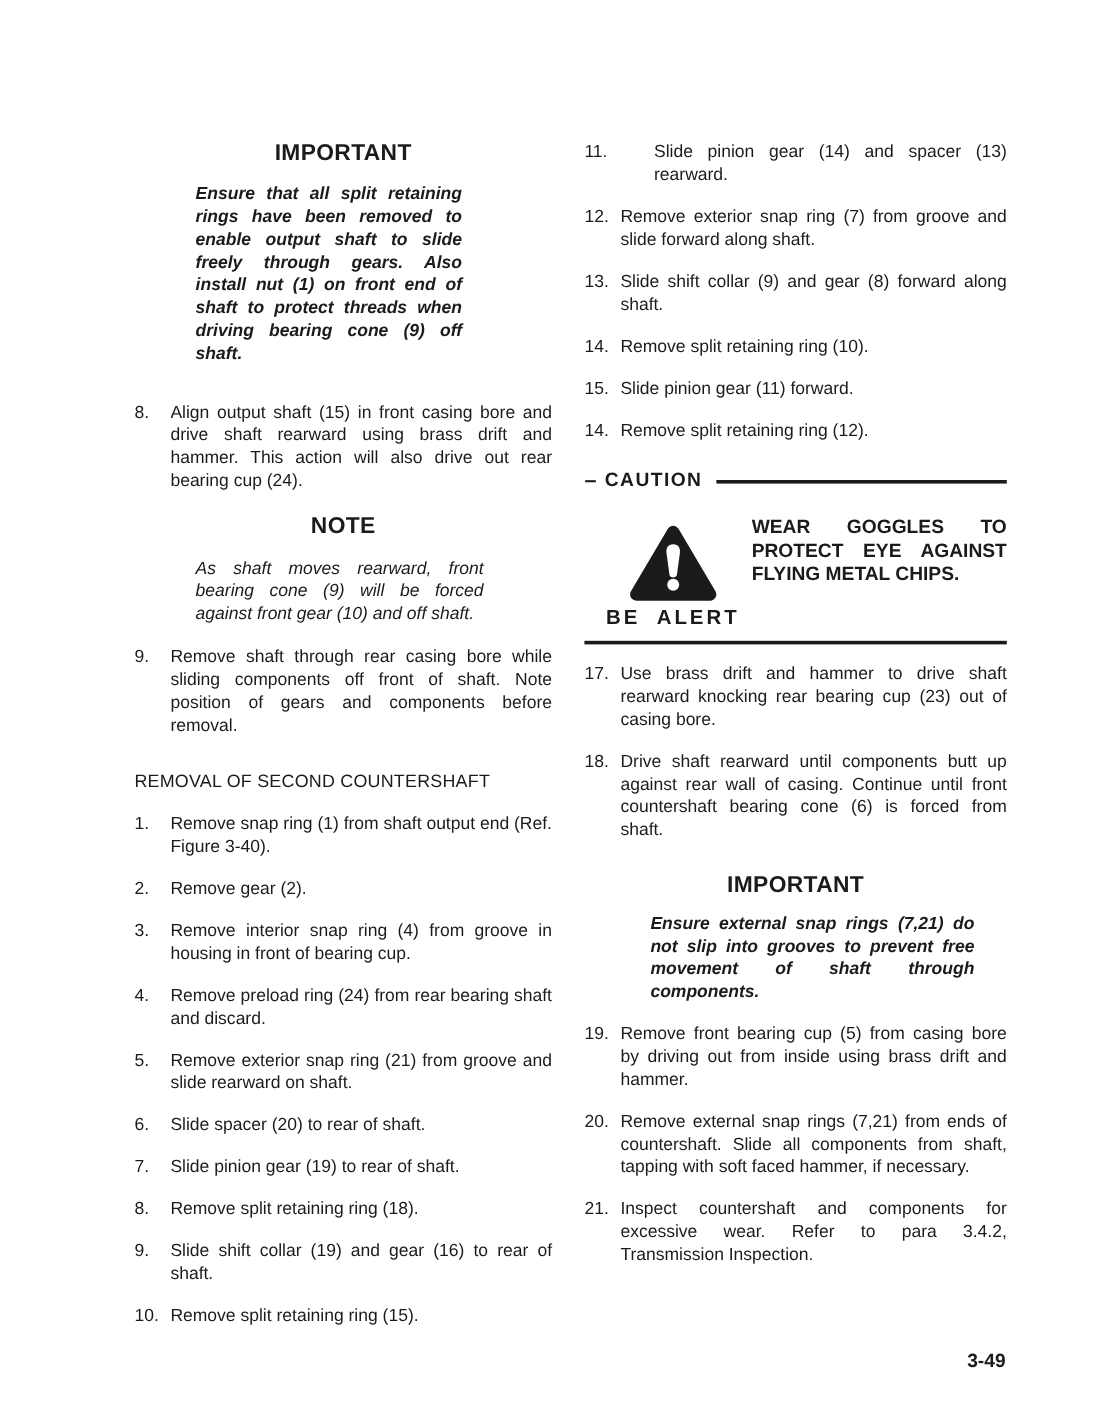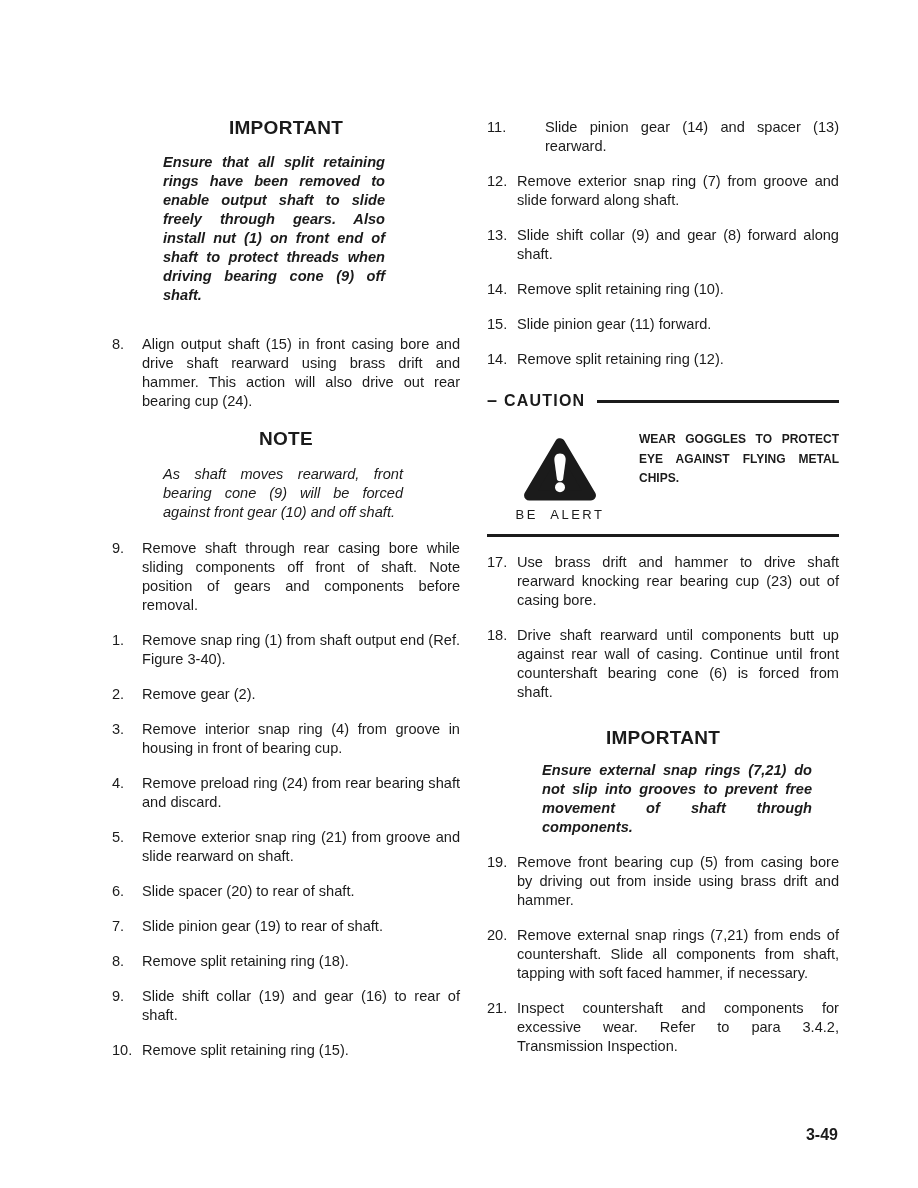--- a/index.html
+++ b/index.html
@@ -93,31 +93,31 @@
     align-items: flex-start;
   }
   .alert-wrap {
     flex: 0 0 110px;
     margin-left: 18px;
     text-align: center;
   }
   .alert-wrap svg { display: block; margin: 6px auto 0 auto; }
   .be-alert {
     margin-top: 3px;
-    font-weight: normal;
-    font-size: 13px;
+    font-weight: bold;
+    font-size: 17px;
     letter-spacing: 2.5px;
     word-spacing: 7px;
     white-space: nowrap;
   }
   .caution-text {
     flex: 1;
-    margin-left: 24px;
-    font-weight: bold;
-    font-size: 12px;
+    margin-left: 10px;
+    font-weight: bold;
+    font-size: 16px;
     line-height: 19.5px;
     text-align: justify;
   }
   .bottom-rule {
     border-top: 3px solid #1b1b1b;
     margin-top: 10px;
   }
 
   .page-number {
     position: absolute;
@@ -145,20 +145,21 @@
     </div>
 
     <h3 class="center-head head-note">NOTE</h3>
     <p class="italic-block note-body">As shaft moves rearward, front bearing cone (9) will be forced against front gear (10) and off shaft.</p>
 
     <div class="step after-note">
       <span class="num">9.</span>
       <span class="txt">Remove shaft through rear casing bore while sliding components off front of shaft. Note position of gears and components before removal.</span>
     </div>
 
+    <h4 class="section-head">REMOVAL OF SECOND COUNTERSHAFT</h4>
 
     <div class="steps">
         <div class="step">
         <span class="num">1.</span>
         <span class="txt">Remove snap ring (1) from shaft output end (Ref. Figure 3-40).</span>
       </div>
         <div class="step">
         <span class="num">2.</span>
         <span class="txt">Remove gear (2).</span>
       </div>

